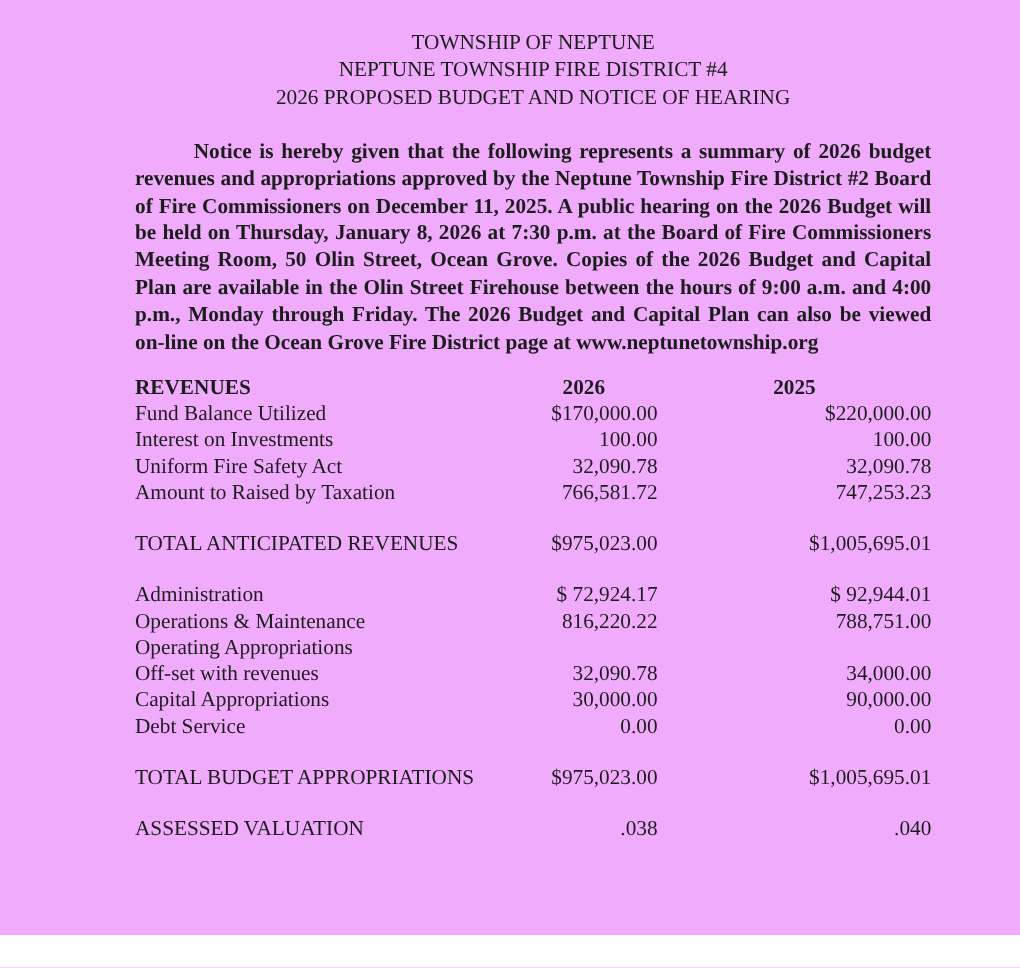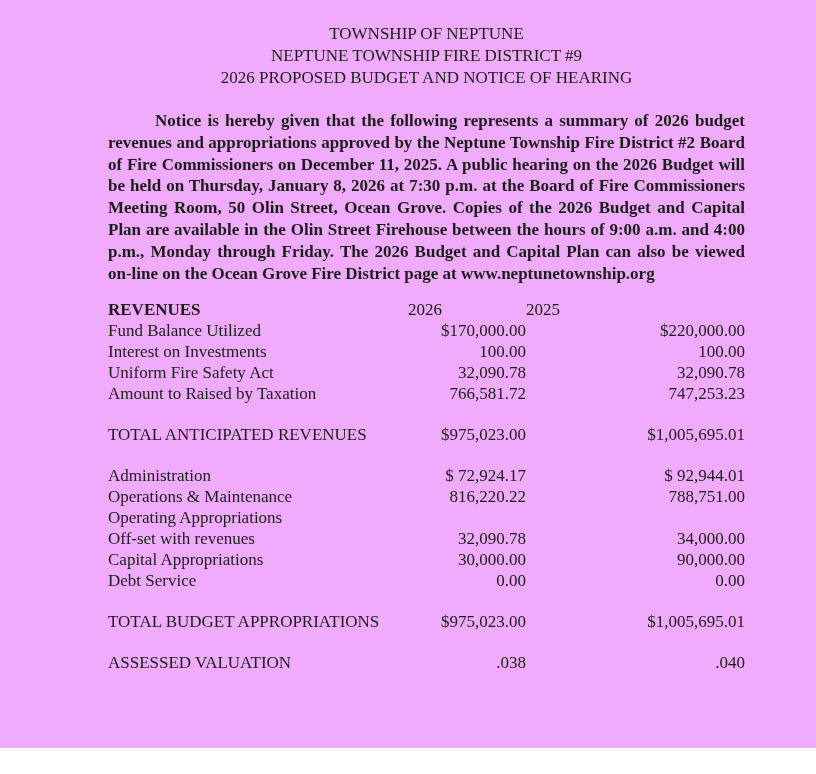--- a/index.html
+++ b/index.html
@@ -38,32 +38,32 @@
   table.budget col.c-2025  { width: 219px; }
   table.budget td {
     padding: 0;
     height: 21px;
     line-height: 21px;
     vertical-align: bottom;
     overflow: visible;
     white-space: nowrap;
   }
   td.num { text-align: right; white-space: pre; }
-  td.col-head { text-align: left; padding-right: 31px; font-weight: normal; }
+  td.col-head { text-align: center; padding-right: 31px; font-weight: bold; }
   td.section-label { font-weight: bold; }
   tr.spacer td { height: 20px; }
 </style>
 </head>
 <body>
 
 <div class="page">
 
   <div class="doc-header">
     <div>TOWNSHIP OF NEPTUNE</div>
-    <div>NEPTUNE TOWNSHIP FIRE DISTRICT #9</div>
+    <div>NEPTUNE TOWNSHIP FIRE DISTRICT #4</div>
     <div>2026 PROPOSED BUDGET AND NOTICE OF HEARING</div>
   </div>
 
   <p class="notice"><span>Notice is hereby given that the following represents a summary of 2026 budget revenues and appropriations approved by the Neptune Township Fire District #2 Board of Fire Commissioners on December 11, 2025.  A public hearing on the 2026 Budget will be held on Thursday, January 8, 2026 at 7:30 p.m. at the Board of Fire Commissioners Meeting Room, 50 Olin Street, Ocean Grove. Copies of the 2026 Budget and Capital Plan are available in the Olin Street Firehouse between the hours of 9:00 a.m. and 4:00 p.m., Monday through Friday.  The 2026 Budget and Capital Plan can also be viewed on-line on the Ocean Grove Fire District page at </span><span>www.neptunetownship.org</span></p>
 
   <table class="budget">
     <colgroup>
       <col class="c-label">
         <col class="c-2026">
         <col class="c-2025">

